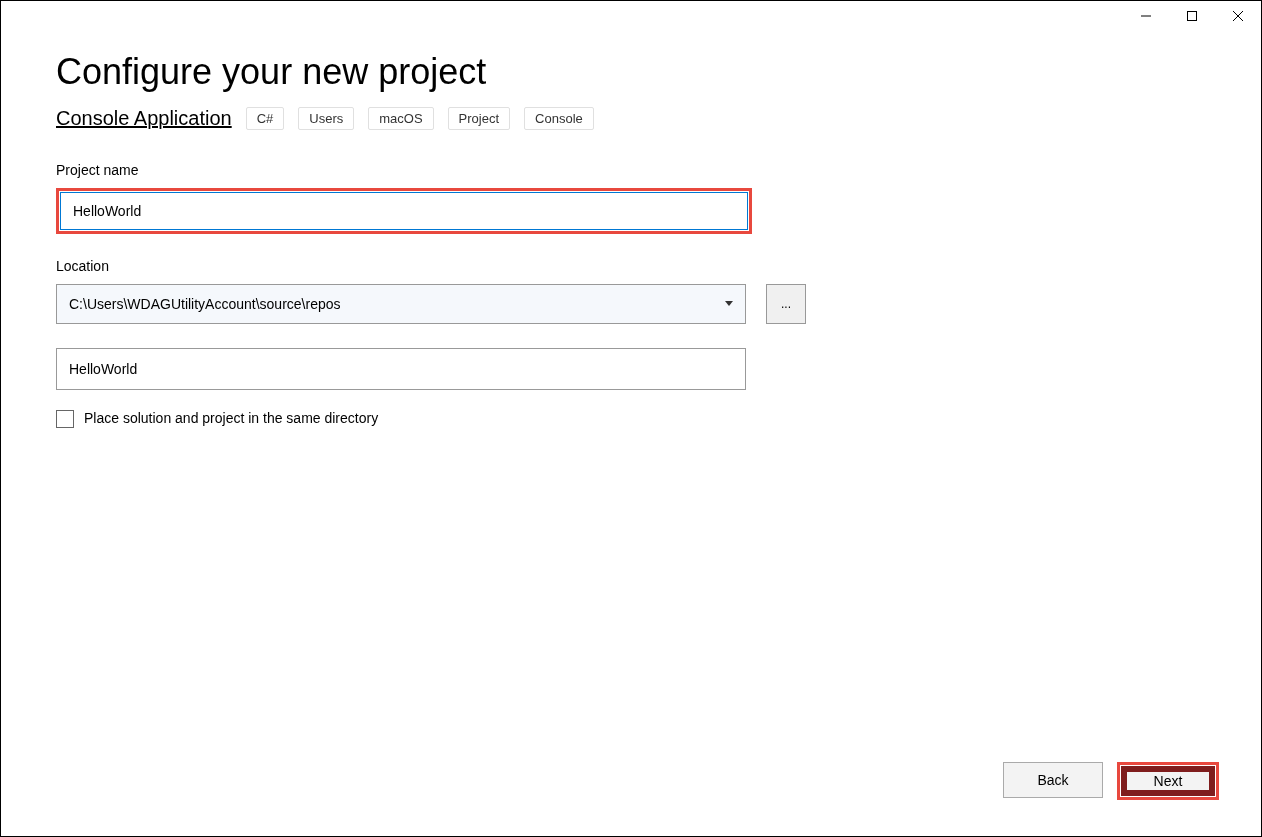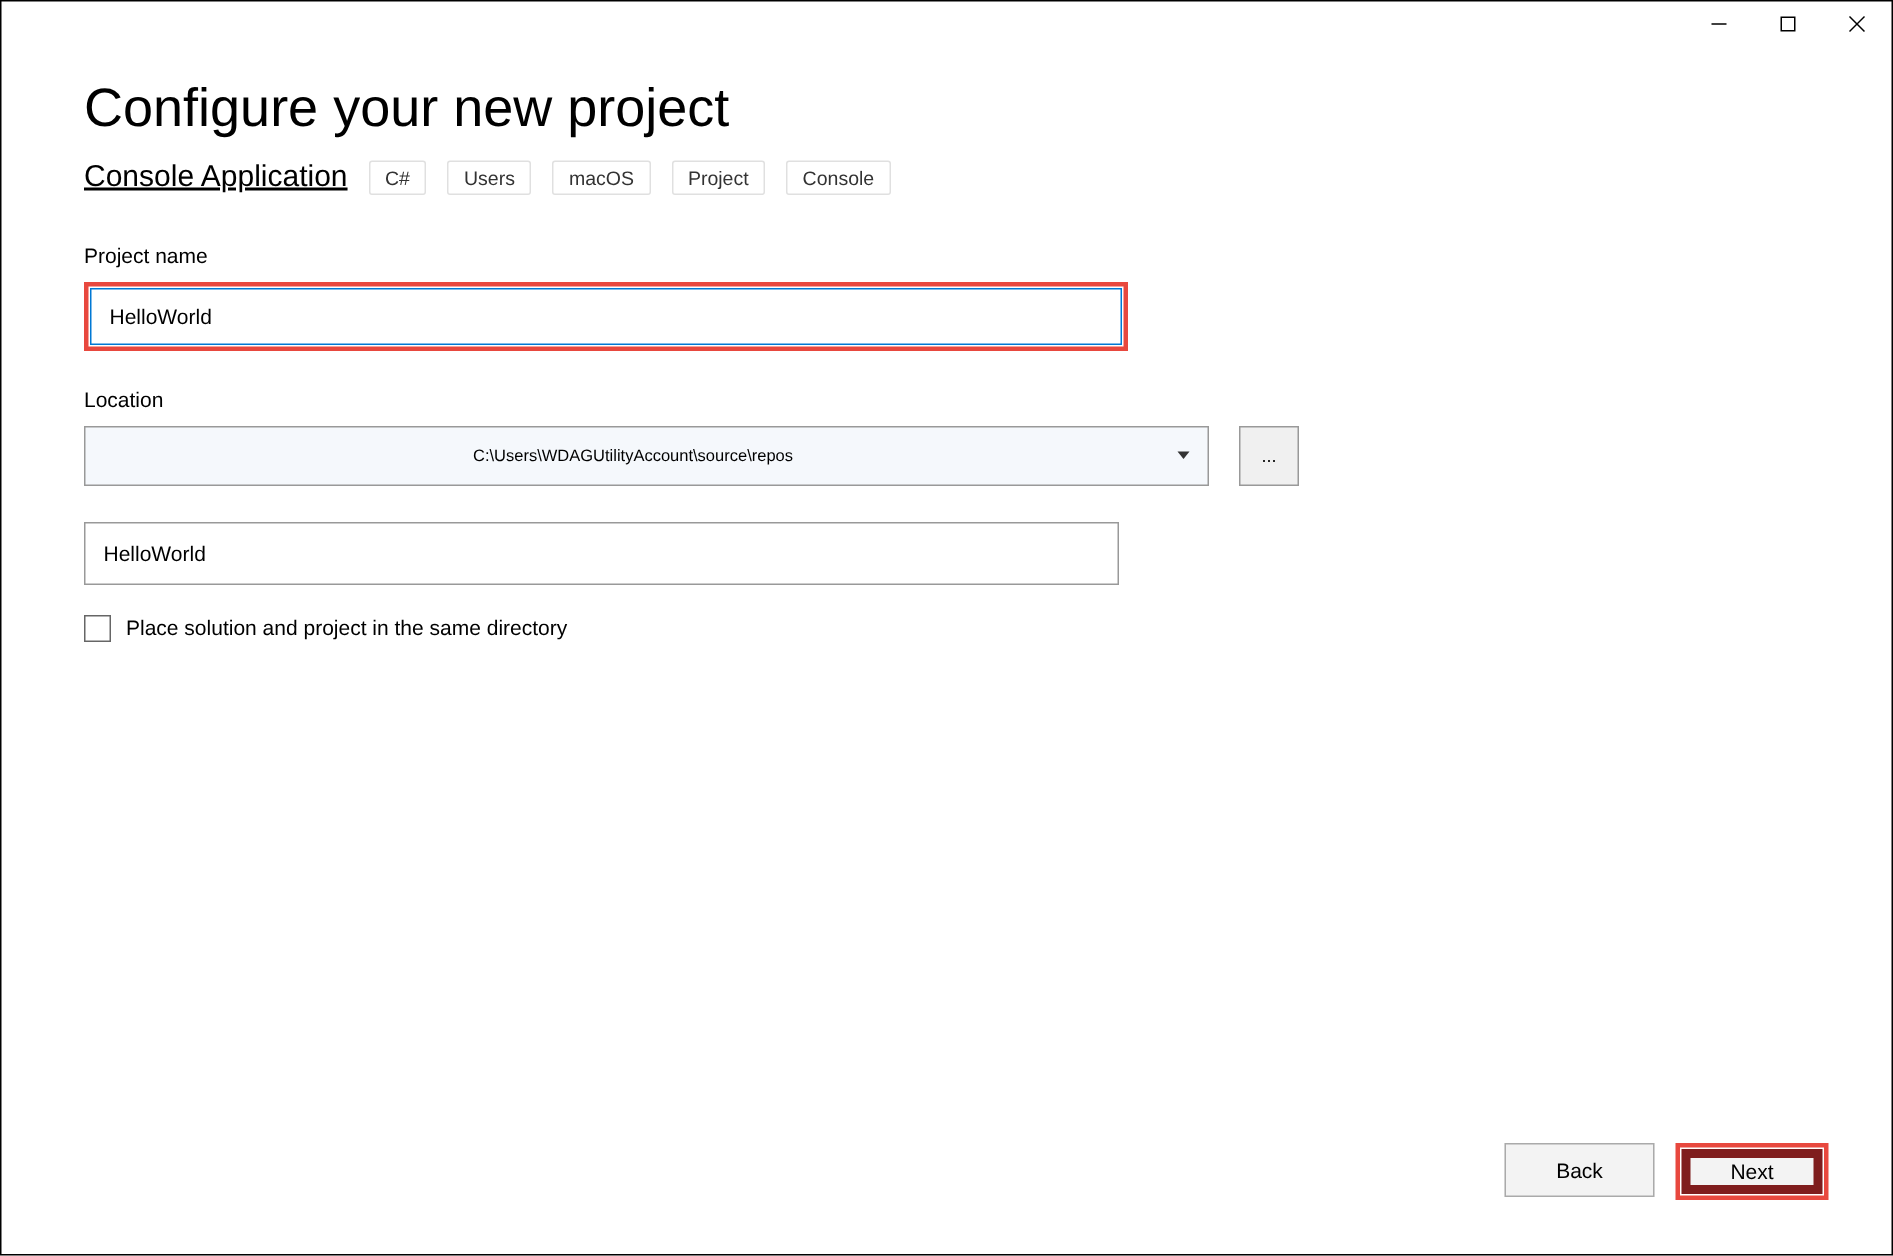--- a/index.html
+++ b/index.html
@@ -101,32 +101,31 @@
     .project-name-input {
       border: 1px solid #0078d4;
     }
     .location-row {
       display: flex;
       gap: 20px;
       align-items: center;
       margin-bottom: 24px;
     }
     .location-select {
-      width: 750px;
+      width: 690px;
       height: 40px;
       border: 1px solid #999;
       background: #f5f8fc;
       padding: 0 30px 0 12px;
-      font-size: 11px;
+      font-size: 14px;
       font-family: inherit;
       position: relative;
       display: flex;
       align-items: center;
       cursor: pointer;
-      justify-content: center;
     }
     .location-select::after {
       content: "";
       position: absolute;
       right: 12px;
       top: 50%;
       transform: translateY(-3px);
       border-left: 4px solid transparent;
       border-right: 4px solid transparent;
       border-top: 5px solid #333;

